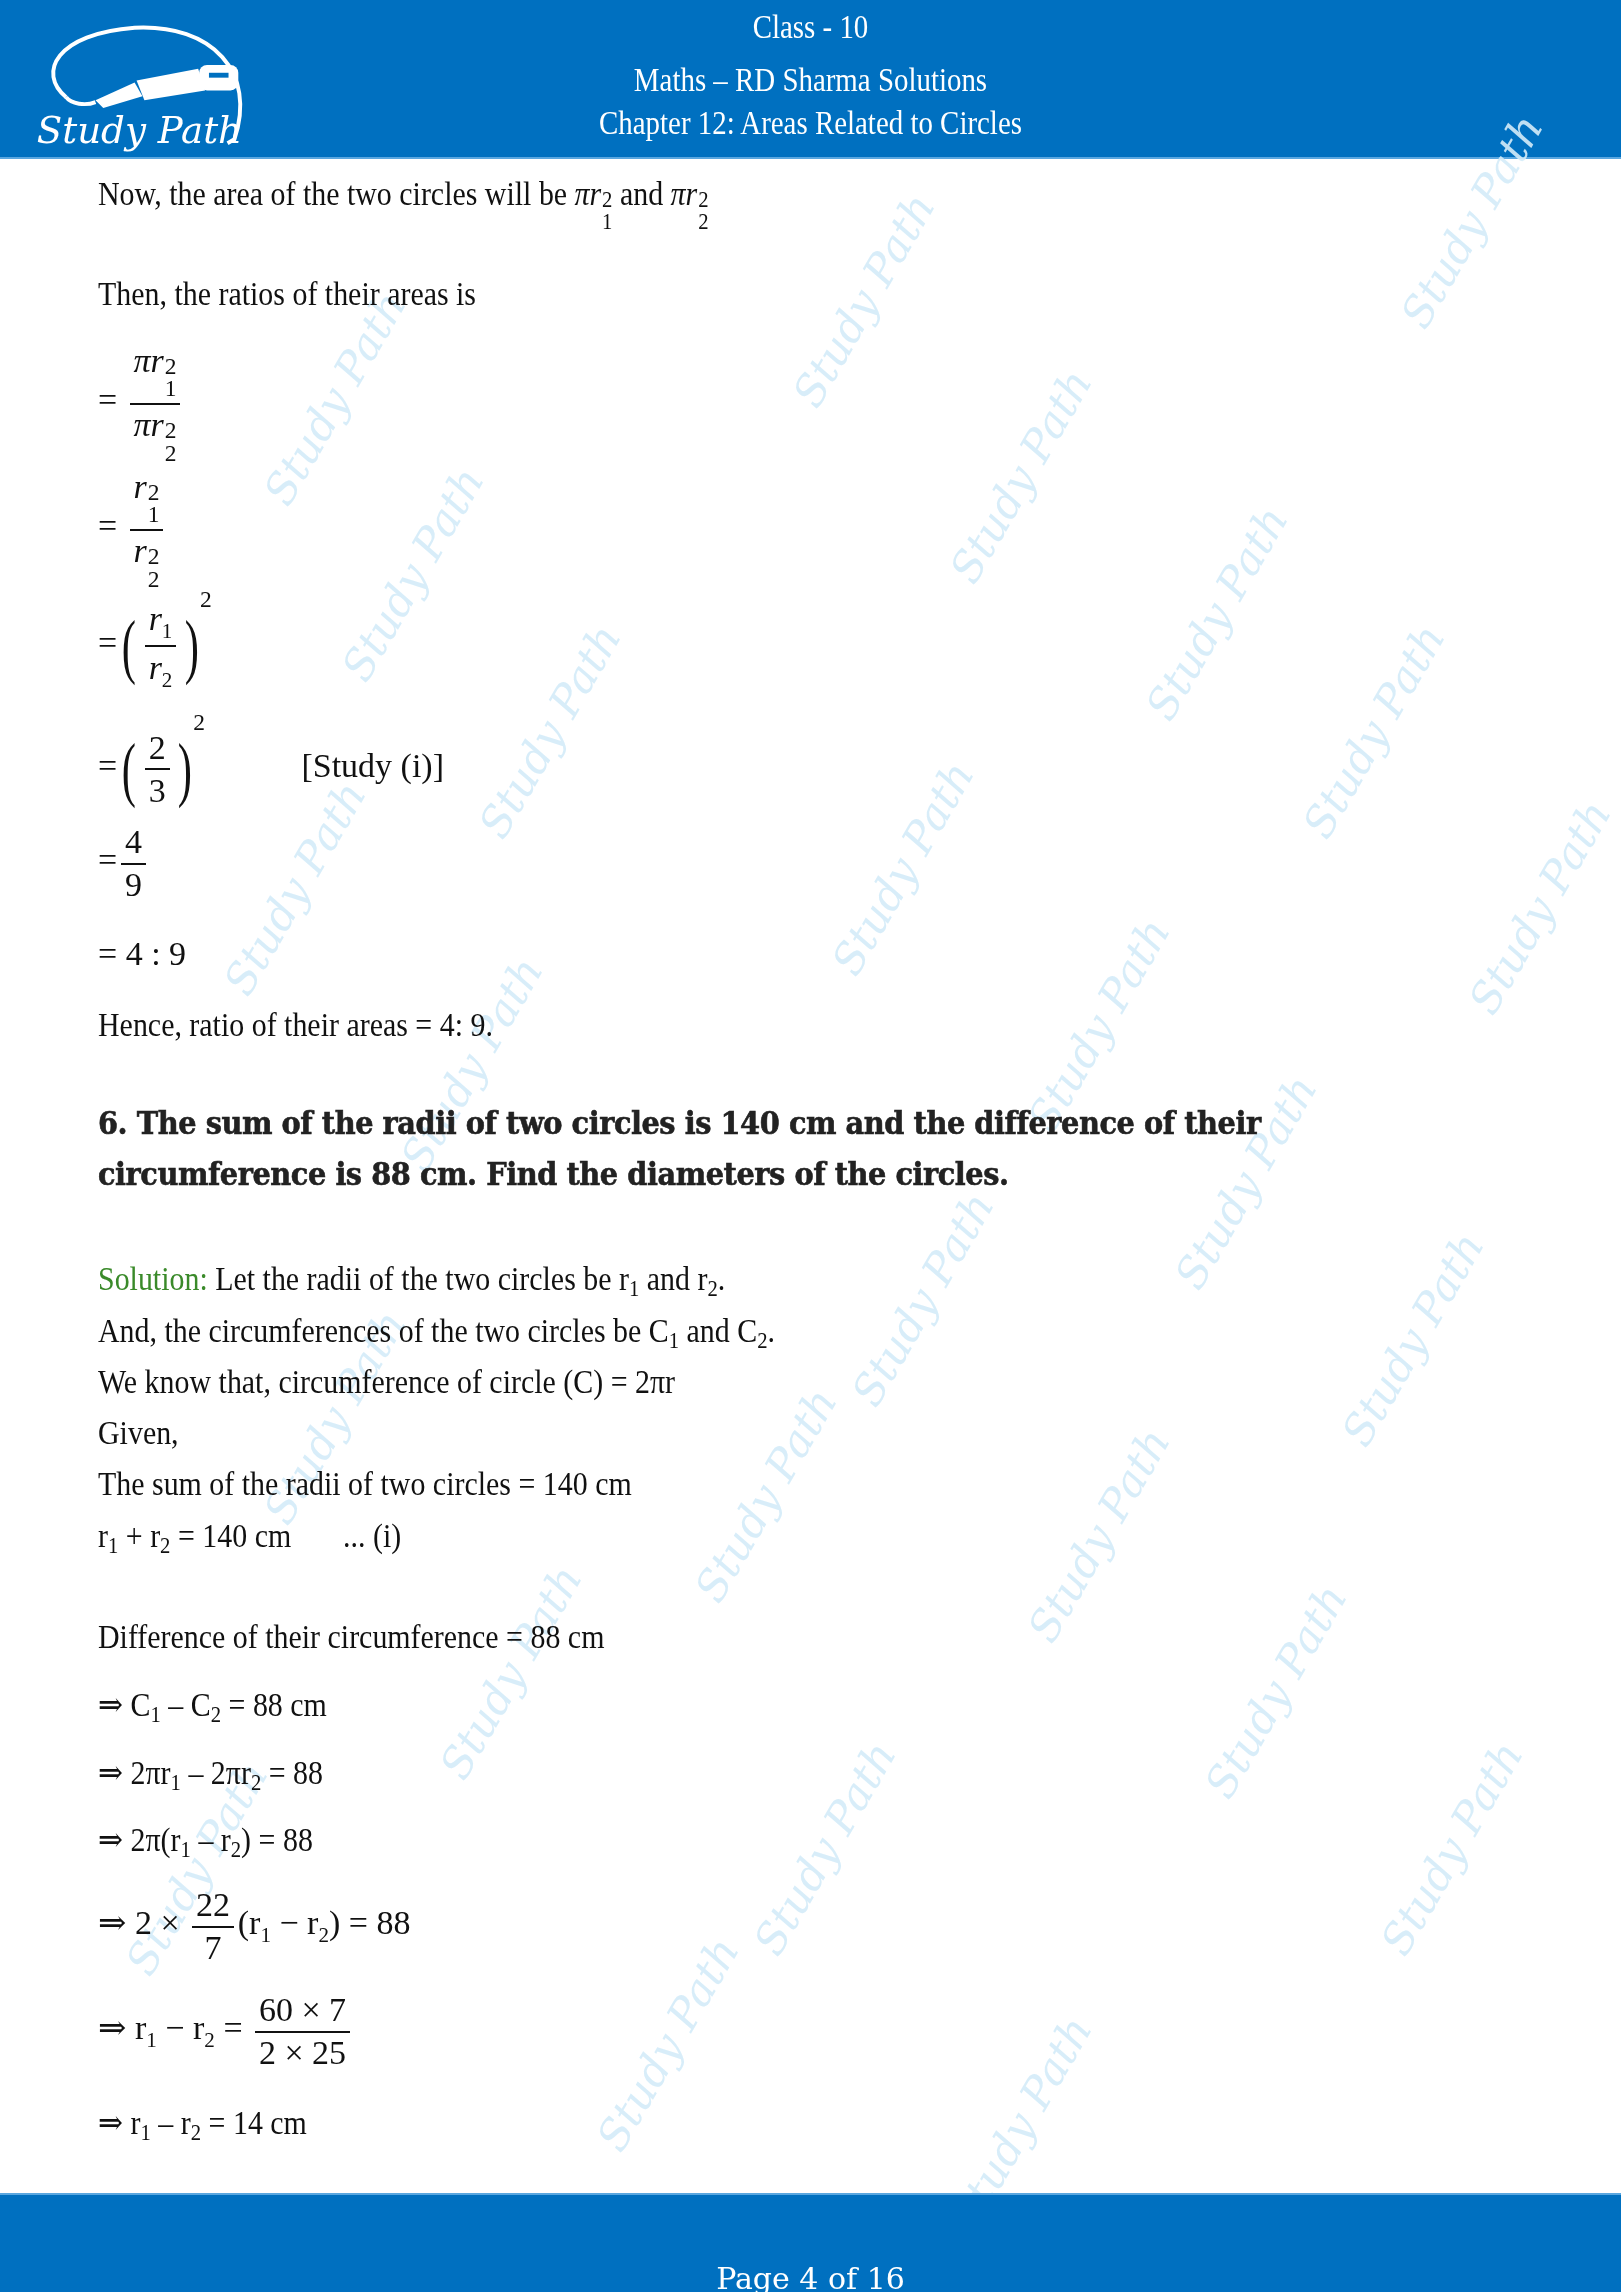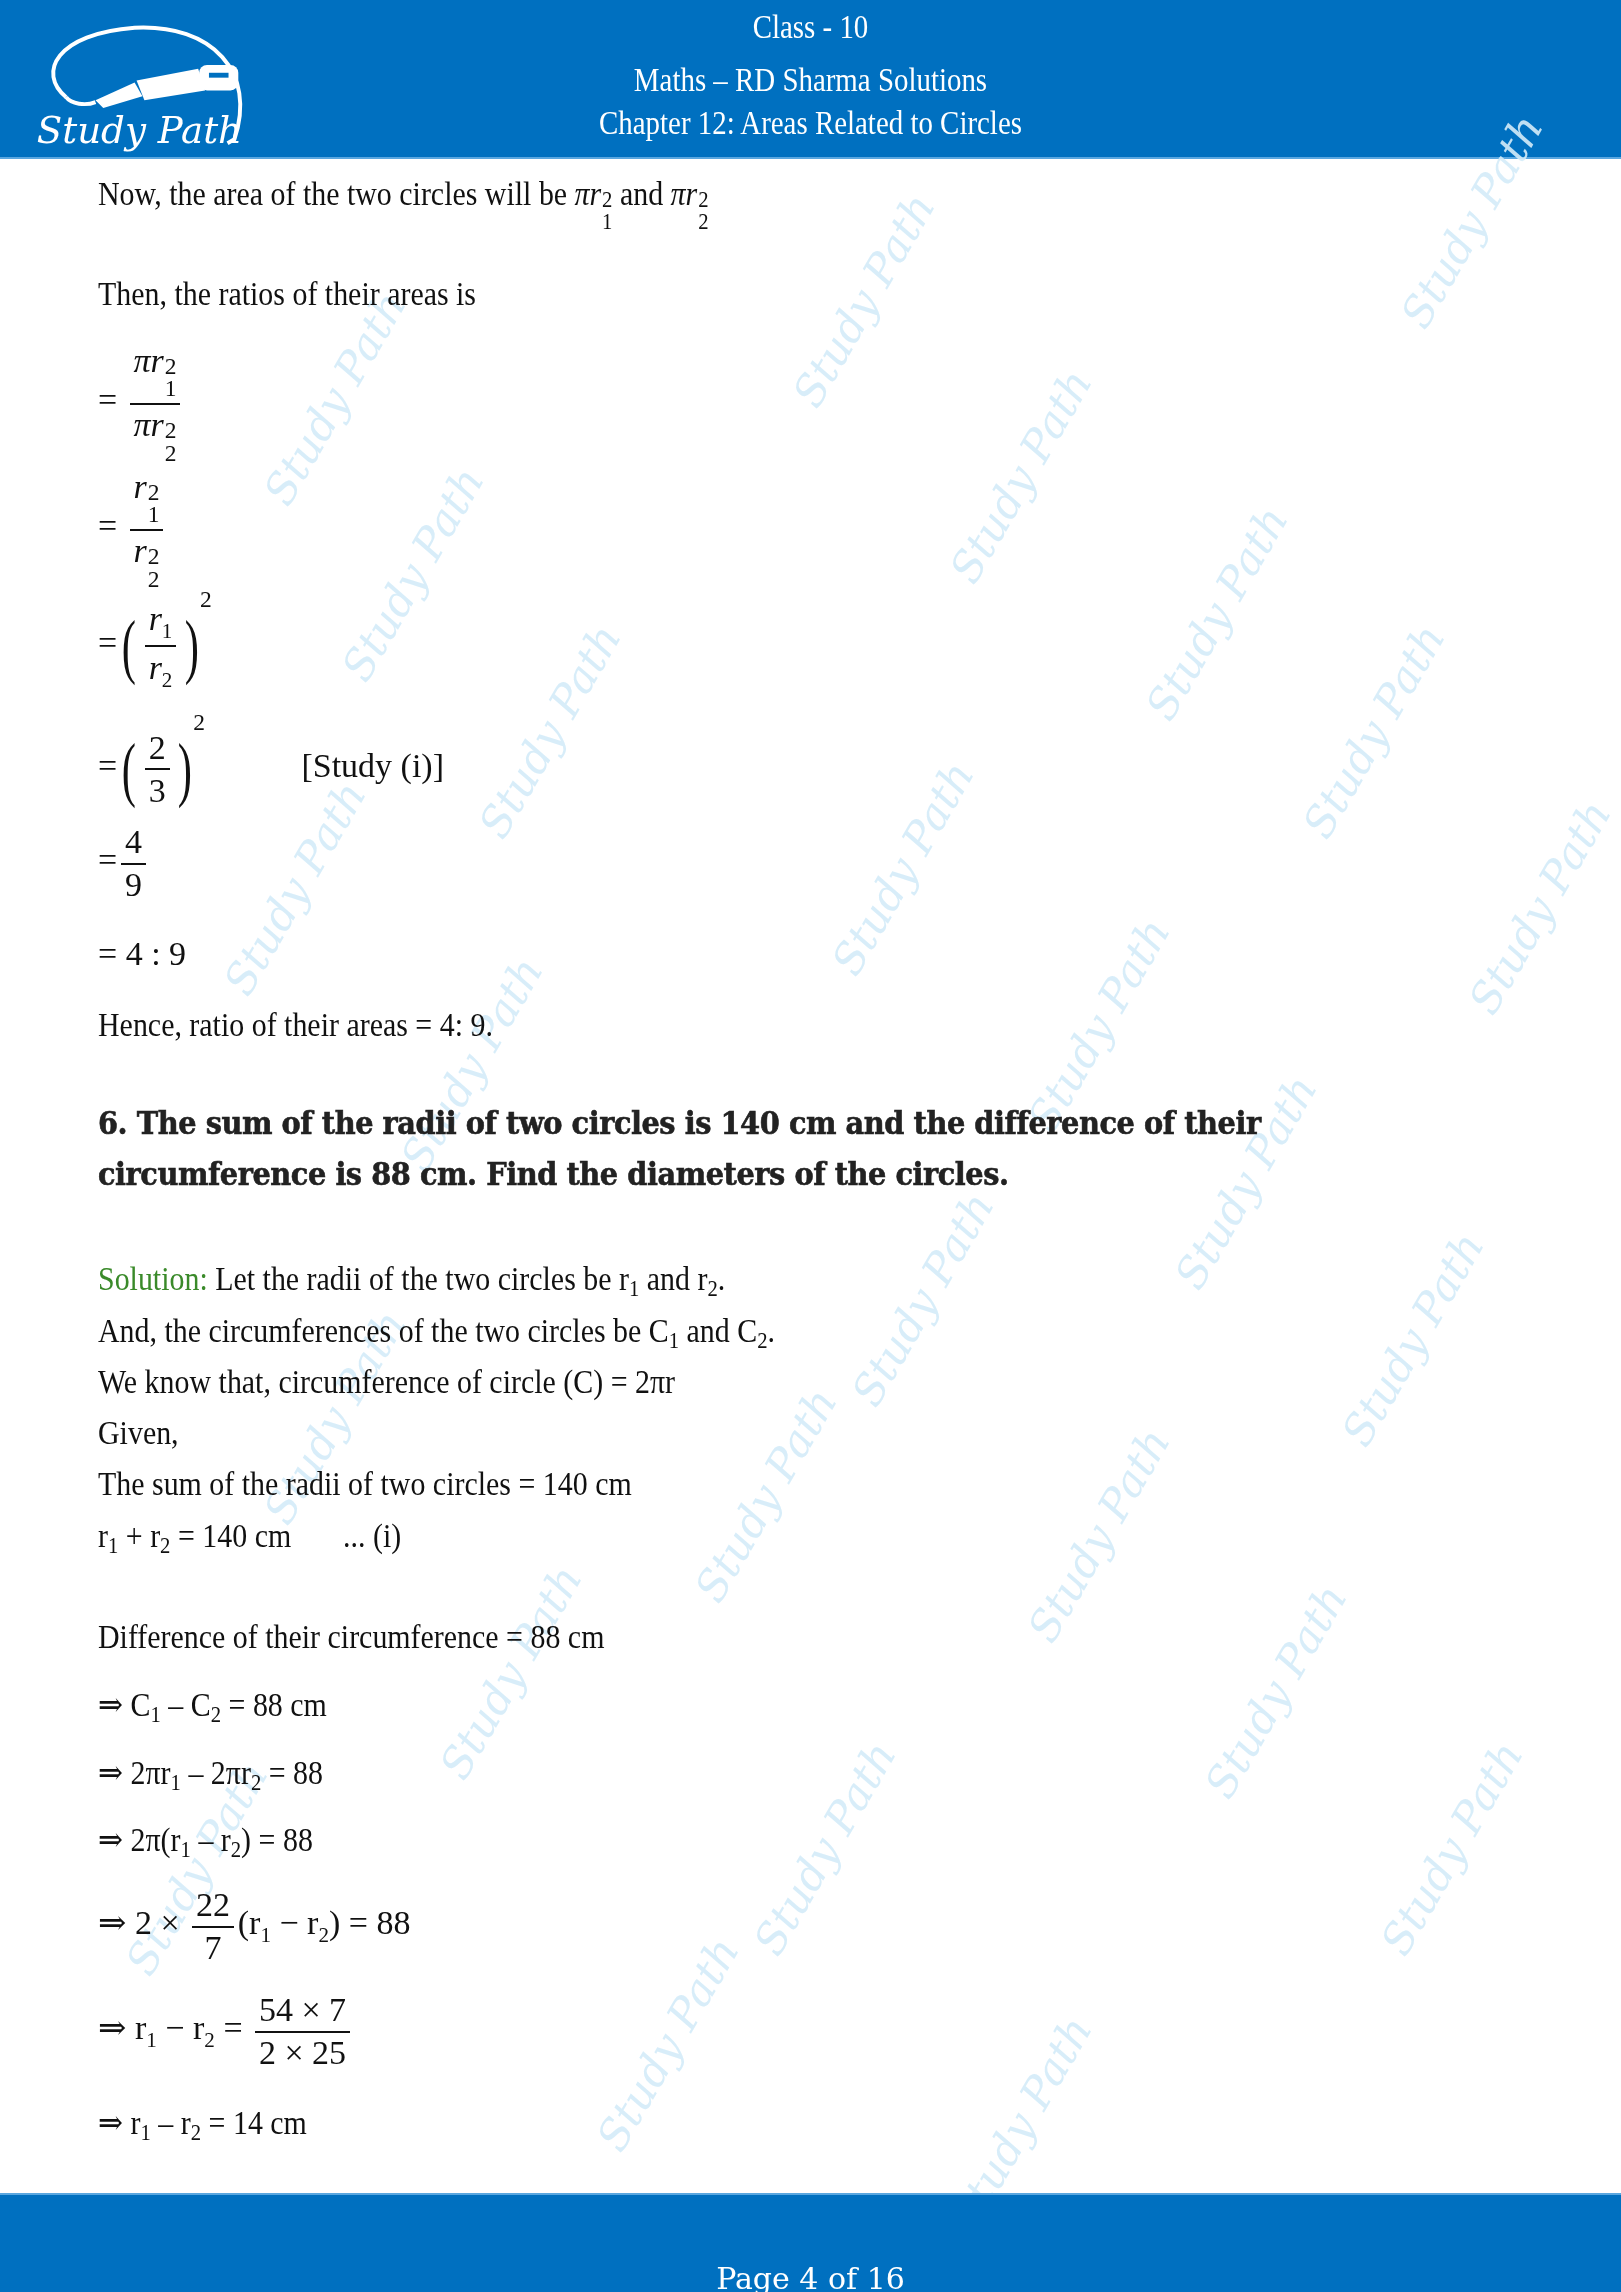--- a/index.html
+++ b/index.html
@@ -200,21 +200,21 @@
     <span>⇒ 2π(r</span><span class="sub-small">1</span><span> – r</span><span class="sub-small">2</span><span>) = 88</span>
   </div>
   <div class="line" style="top:1730px">
     <span>⇒ 2 × </span><span class="frac">
         <span class="num">22</span>
         <span class="den">7</span>
       </span><span>(r</span><sub>1</sub><span> − r</span><sub>2</sub><span>) = 88</span>
   </div>
   <div class="line" style="top:1835px">
     <span>⇒ r</span><sub>1</sub><span> − r</span><sub>2</sub><span> = </span><span class="frac">
-        <span class="num">54 × 7</span>
+        <span class="num">60 × 7</span>
         <span class="den">2 × 25</span>
       </span>
   </div>
   <div class="line narrow" style="top:1949px">
     <span>⇒ r</span><span class="sub-small">1</span><span> – r</span><span class="sub-small">2</span><span> = 14 cm</span>
   </div>
 </div>
 
 <div class="footer">
   <div class="footer-text">Page 4 of 16</div>

